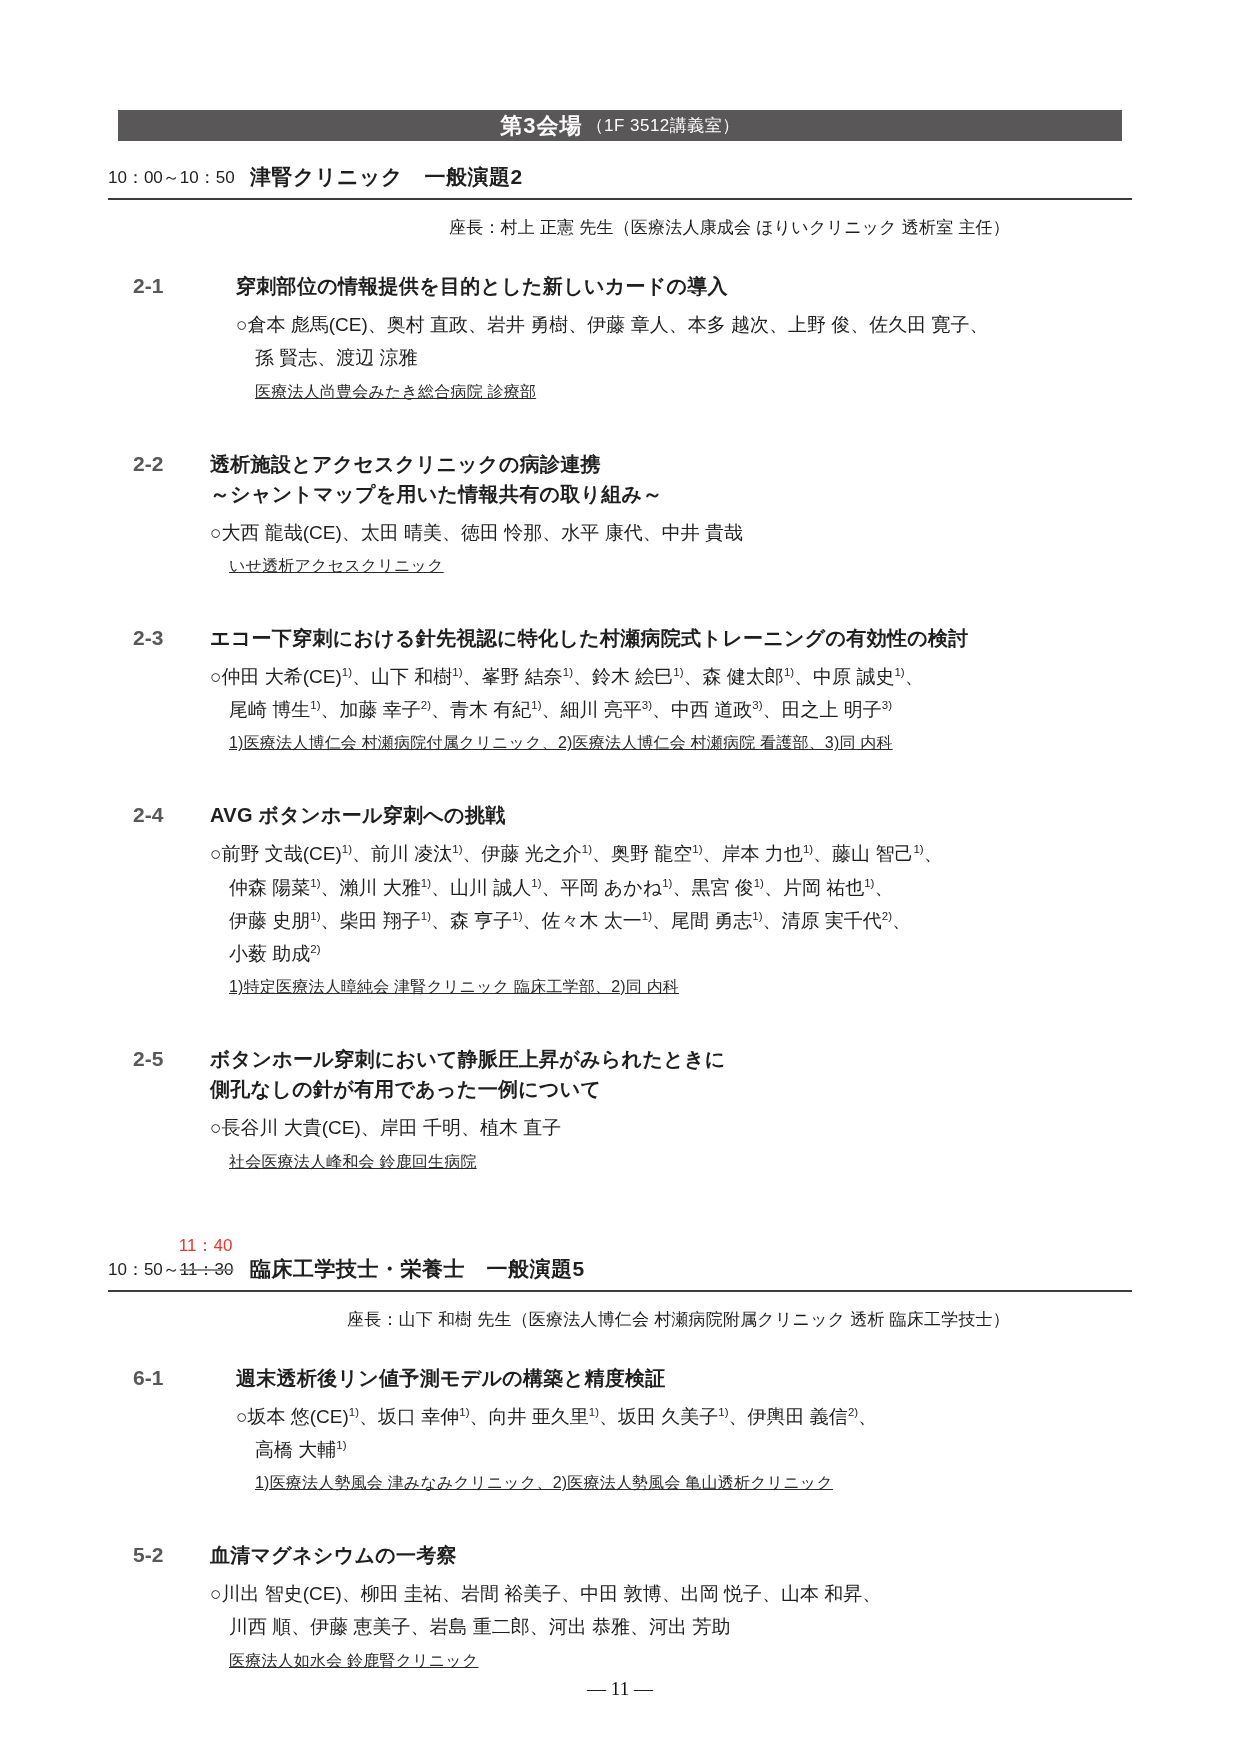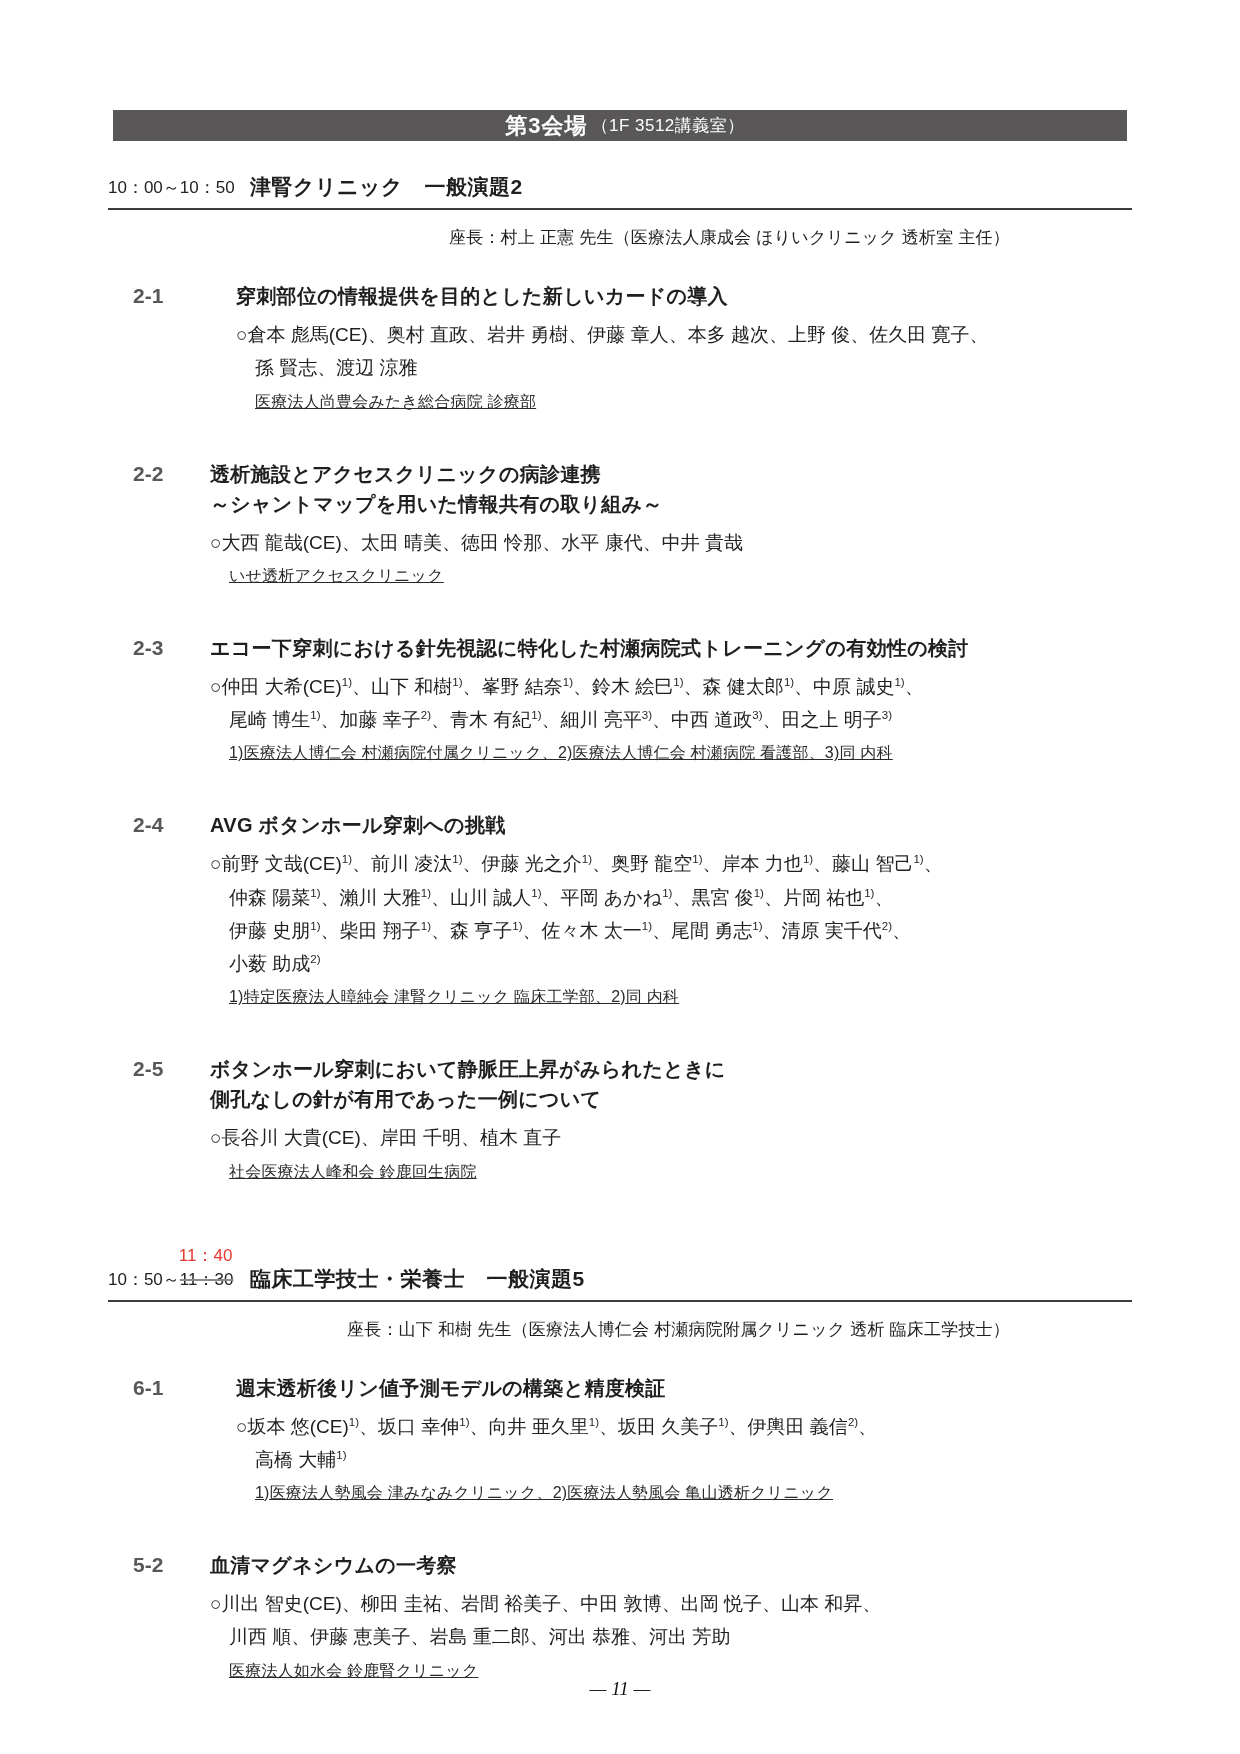--- a/index.html
+++ b/index.html
@@ -32,35 +32,34 @@
   
   .venue-bar{
     margin:110px auto 0 auto;
     width:1004px;
     height:31px;
     background:var(--header-bg);
     display:flex;
     align-items:center;
     justify-content:center;
     color:#ffffff;
-    padding-left:10px;
   }
   .venue-title{
     font-size:22px;
     font-weight:bold;
     letter-spacing:1px;
   }
   .venue-room{
     font-size:17px;
     font-weight:normal;
     margin-left:4px;
     letter-spacing:0.5px;
   }
   
-  .session{margin-top:32px;}
+  .session{margin-top:22px;}
   .session.second{margin-top:82px;}
   .session-head{
     display:flex;
     align-items:flex-end;
     border-bottom:2px solid var(--rule);
     padding-bottom:7px;
   }
   .session-time{
     width:142px;
     font-size:17px;
@@ -134,21 +133,20 @@
   
   .page-footer{
     position:absolute;
     left:0;
     top:1678px;
     width:1240px;
     text-align:center;
     font-family:"Liberation Serif","DejaVu Serif",serif;
     font-size:19px;
     color:#111;
-    font-style:italic;
   }
 </style>
 </head>
 <body>
 
 <div class="page">
   <div class="content">
 
     <div class="venue-bar">
       <span class="venue-title">第3会場</span>

